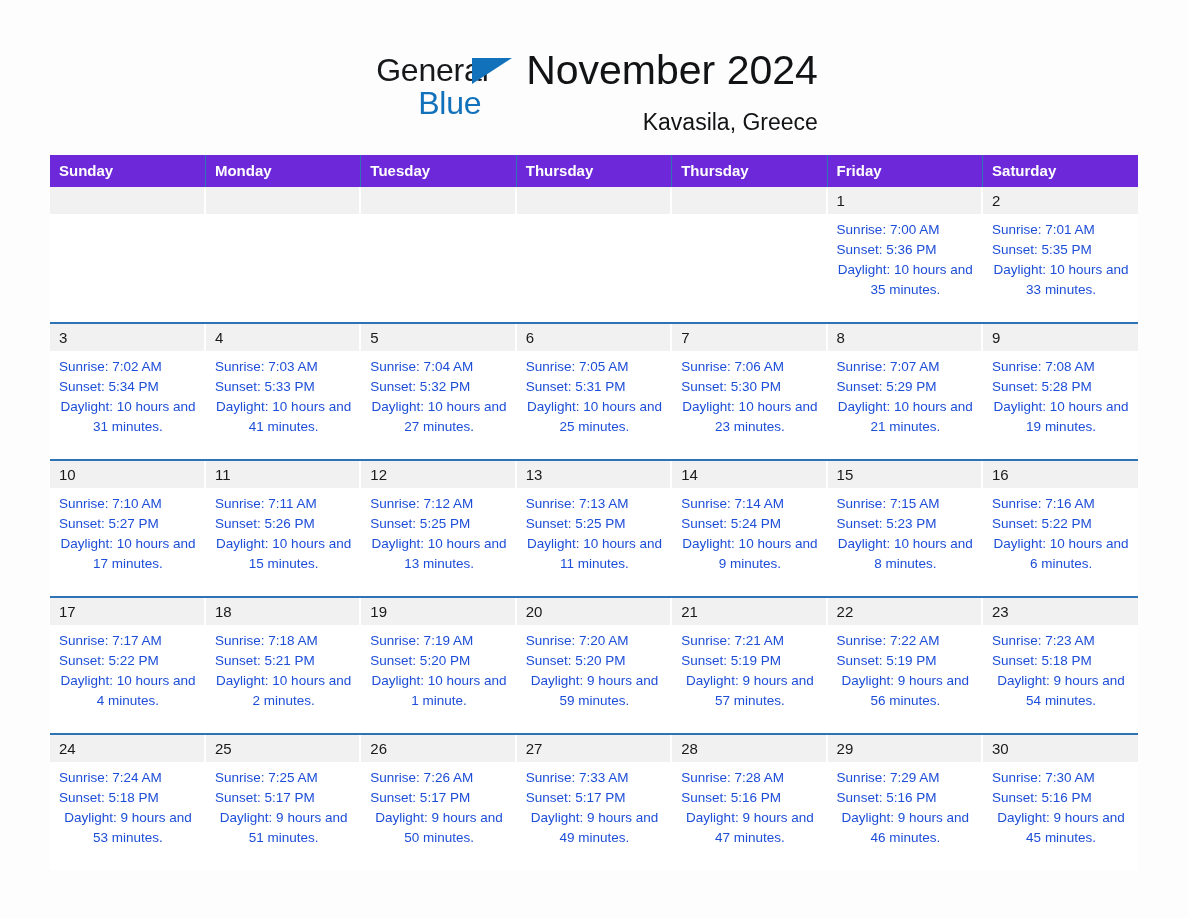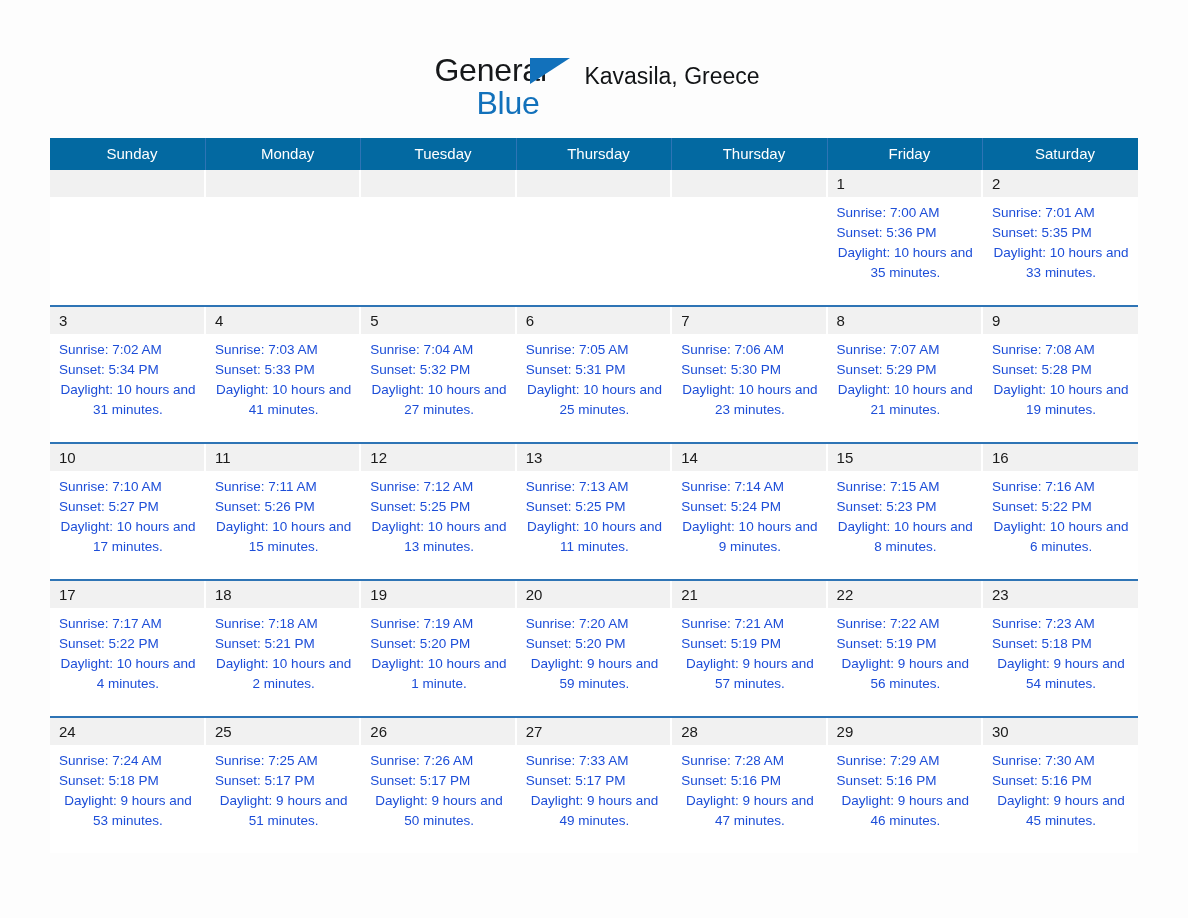--- a/index.html
+++ b/index.html
@@ -90,25 +90,25 @@
     margin: 20px 50px 0 50px;
     width: 1088px;
     box-sizing: border-box;
   }
   table.cal {
     width: 100%;
     border-collapse: collapse;
     table-layout: fixed;
   }
   table.cal th {
-    background: #0369a1;
+    background: #6d28d9;
     color: #ffffff;
     font-size: 15px;
-    font-weight: normal;
-    text-align: center;
+    font-weight: bold;
+    text-align: left;
     padding: 7px 0 8px 9px;
     border-right: 1px solid #2e74b5;
     vertical-align: middle;
   }
   table.cal th:last-child { border-right: none; }
 
   td.day {
     vertical-align: top;
     padding: 0;
     border-right: 1px solid #ffffff;
@@ -146,20 +146,21 @@
 
 <div class="page">
 
   <div class="top">
     <div class="brand">
       <span class="brand-general">General</span>
       <span class="brand-triangle"></span>
       <span class="brand-blue">Blue</span>
     </div>
     <div class="titles">
+      <div class="month-title">November 2024</div>
       <div class="location-title">Kavasila, Greece</div>
     </div>
   </div>
 
   <div class="calendar">
     <table class="cal">
       <thead>
         <tr>
           <th>Sunday</th>
           <th>Monday</th>

